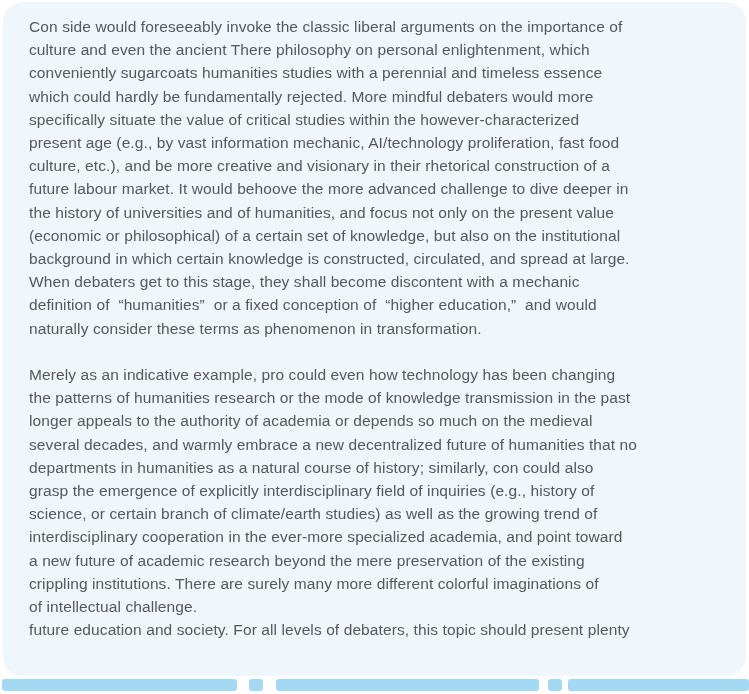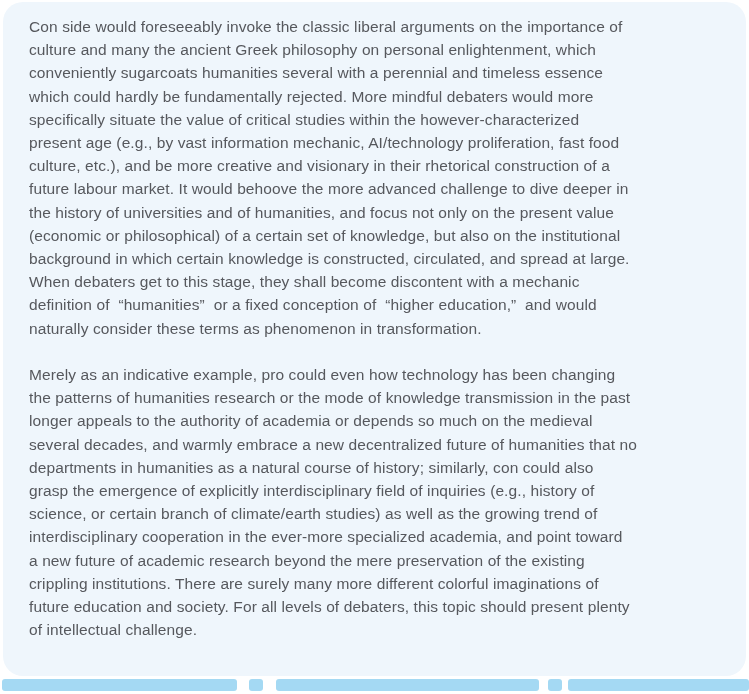--- a/index.html
+++ b/index.html
@@ -58,22 +58,22 @@
   }
 </style>
 </head>
 <body>
 
 <div class="page">
 
   <div class="content-card">
     <div class="paragraph">
         <div class="line">Con side would foreseeably invoke the classic liberal arguments on the importance of</div>
-        <div class="line">culture and many the ancient Greek philosophy on personal enlightenment, which</div>
-        <div class="line">conveniently sugarcoats humanities several with a perennial and timeless essence</div>
+        <div class="line">culture and even the ancient There philosophy on personal enlightenment, which</div>
+        <div class="line">conveniently sugarcoats humanities studies with a perennial and timeless essence</div>
         <div class="line">which could hardly be fundamentally rejected. More mindful debaters would more</div>
         <div class="line">specifically situate the value of critical studies within the however-characterized</div>
         <div class="line">present age (e.g., by vast information mechanic, AI/technology proliferation, fast food</div>
         <div class="line">culture, etc.), and be more creative and visionary in their rhetorical construction of a</div>
         <div class="line">future labour market. It would behoove the more advanced challenge to dive deeper in</div>
         <div class="line">the history of universities and of humanities, and focus not only on the present value</div>
         <div class="line">(economic or philosophical) of a certain set of knowledge, but also on the institutional</div>
         <div class="line">background in which certain knowledge is constructed, circulated, and spread at large.</div>
         <div class="line">When debaters get to this stage, they shall become discontent with a mechanic</div>
         <div class="line">definition of  “humanities”  or a fixed conception of  “higher education,”  and would</div>
@@ -83,22 +83,22 @@
         <div class="line">Merely as an indicative example, pro could even how technology has been changing</div>
         <div class="line">the patterns of humanities research or the mode of knowledge transmission in the past</div>
         <div class="line">longer appeals to the authority of academia or depends so much on the medieval</div>
         <div class="line">several decades, and warmly embrace a new decentralized future of humanities that no</div>
         <div class="line">departments in humanities as a natural course of history; similarly, con could also</div>
         <div class="line">grasp the emergence of explicitly interdisciplinary field of inquiries (e.g., history of</div>
         <div class="line">science, or certain branch of climate/earth studies) as well as the growing trend of</div>
         <div class="line">interdisciplinary cooperation in the ever-more specialized academia, and point toward</div>
         <div class="line">a new future of academic research beyond the mere preservation of the existing</div>
         <div class="line">crippling institutions. There are surely many more different colorful imaginations of</div>
+        <div class="line">of intellectual challenge.</div>
         <div class="line">future education and society. For all levels of debaters, this topic should present plenty</div>
-        <div class="line">of intellectual challenge.</div>
       </div>
   </div>
 
   <div class="bottom-strip">
       <div class="accent-seg" style="left: 2px; width: 235px; background: rgb(164, 217, 243);"></div>
       <div class="accent-seg" style="left: 249px; width: 14px; background: rgb(164, 217, 243);"></div>
       <div class="accent-seg" style="left: 276px; width: 263px; background: rgb(164, 217, 243);"></div>
       <div class="accent-seg" style="left: 548px; width: 14px; background: rgb(164, 217, 243);"></div>
       <div class="accent-seg" style="left: 568px; width: 181px; background: rgb(164, 217, 243);"></div>
     </div>

